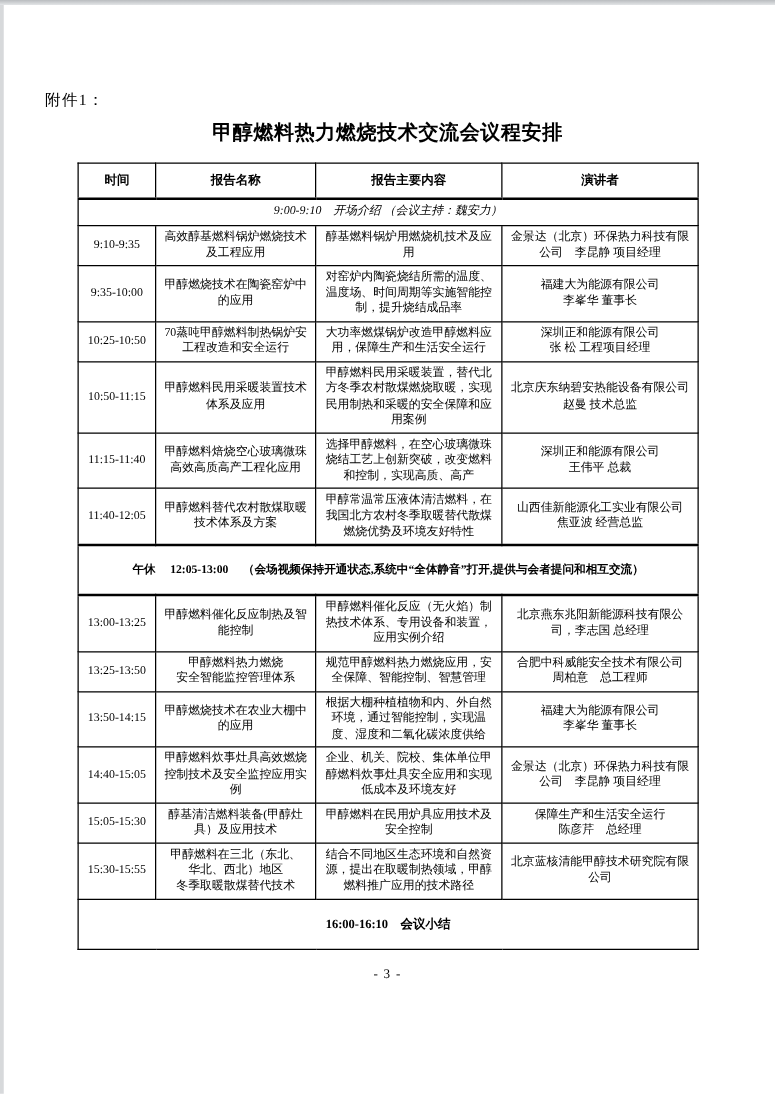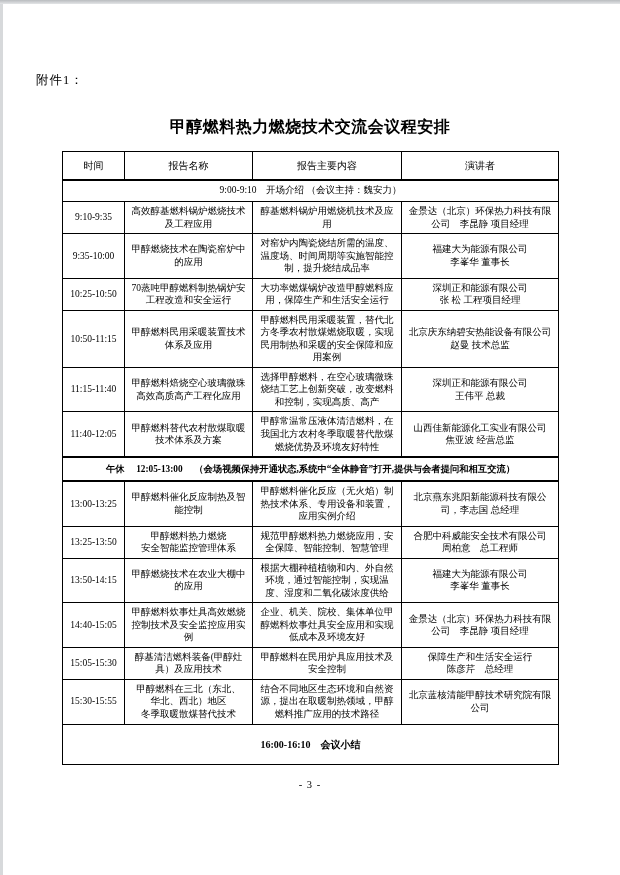--- a/index.html
+++ b/index.html
@@ -17,45 +17,45 @@
   .edge-left {
     position: absolute; top: 4px; left: 0; width: 3px; height: 871px;
     background: #d7d9db;
   }
   .content { position: relative; padding-top: 72px; }
   .attachment {
     margin-left: 36px; font-size: 12.5px; letter-spacing: 1px;
   }
   .doc-title {
     text-align: center; font-size: 16px; font-weight: bold;
-    margin-top: 28px; margin-bottom: 13px; letter-spacing: 0.5px;
+    margin-top: 7px; margin-bottom: 13px; letter-spacing: 0.5px;
   }
   table.agenda {
     margin-left: 62px; width: 496px;
     border-collapse: collapse; table-layout: fixed;
     border: 1.5px solid #000;
   }
   .agenda th, .agenda td {
     border: 1px solid #000;
     font-size: 9.5px; line-height: 1.32;
     text-align: center; vertical-align: middle;
     padding: 3px 6px;
     white-space: pre-line;
   }
   .agenda th {
-    font-weight: normal; font-size: 10px;
+    font-weight: bold; font-size: 10px;
     height: 28px; padding: 6px 2px;
     border-bottom: 2px solid #000;
   }
   .agenda td.c-time { padding: 3px 1px; white-space: nowrap; }
   .row-open td {
-    height: 22px; padding: 3px 2px; font-weight: normal;
+    height: 22px; padding: 3px 2px; font-weight: normal; font-style: italic;
   }
   .row-lunch td {
-    height: 24px; padding: 3px 1px;
+    height: 40px; padding: 3px 1px;
     font-weight: bold; font-size: 9.3px; white-space: nowrap; overflow: hidden;
     border-top: 2px solid #000; border-bottom: 2px solid #000;
   }
   .row-close td {
     height: 23px; padding: 13px 2px; font-weight: bold; font-size: 10px;
     border-top: 1.5px solid #000;
   }
   .page-footer {
     text-align: center; font-size: 10.5px; margin-top: 14px;
     letter-spacing: 1px;

